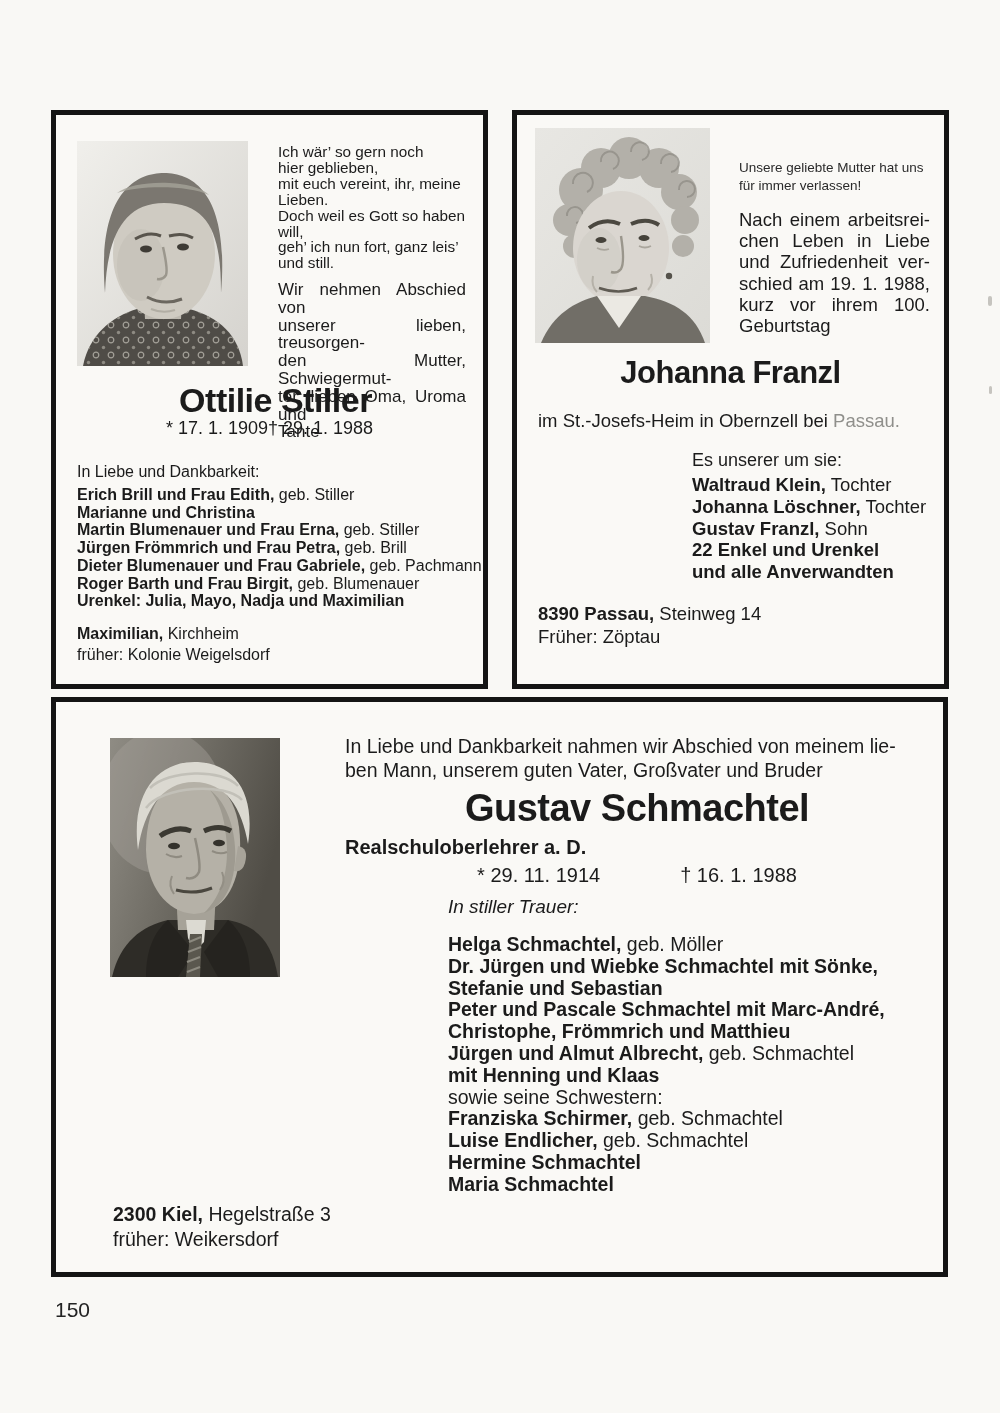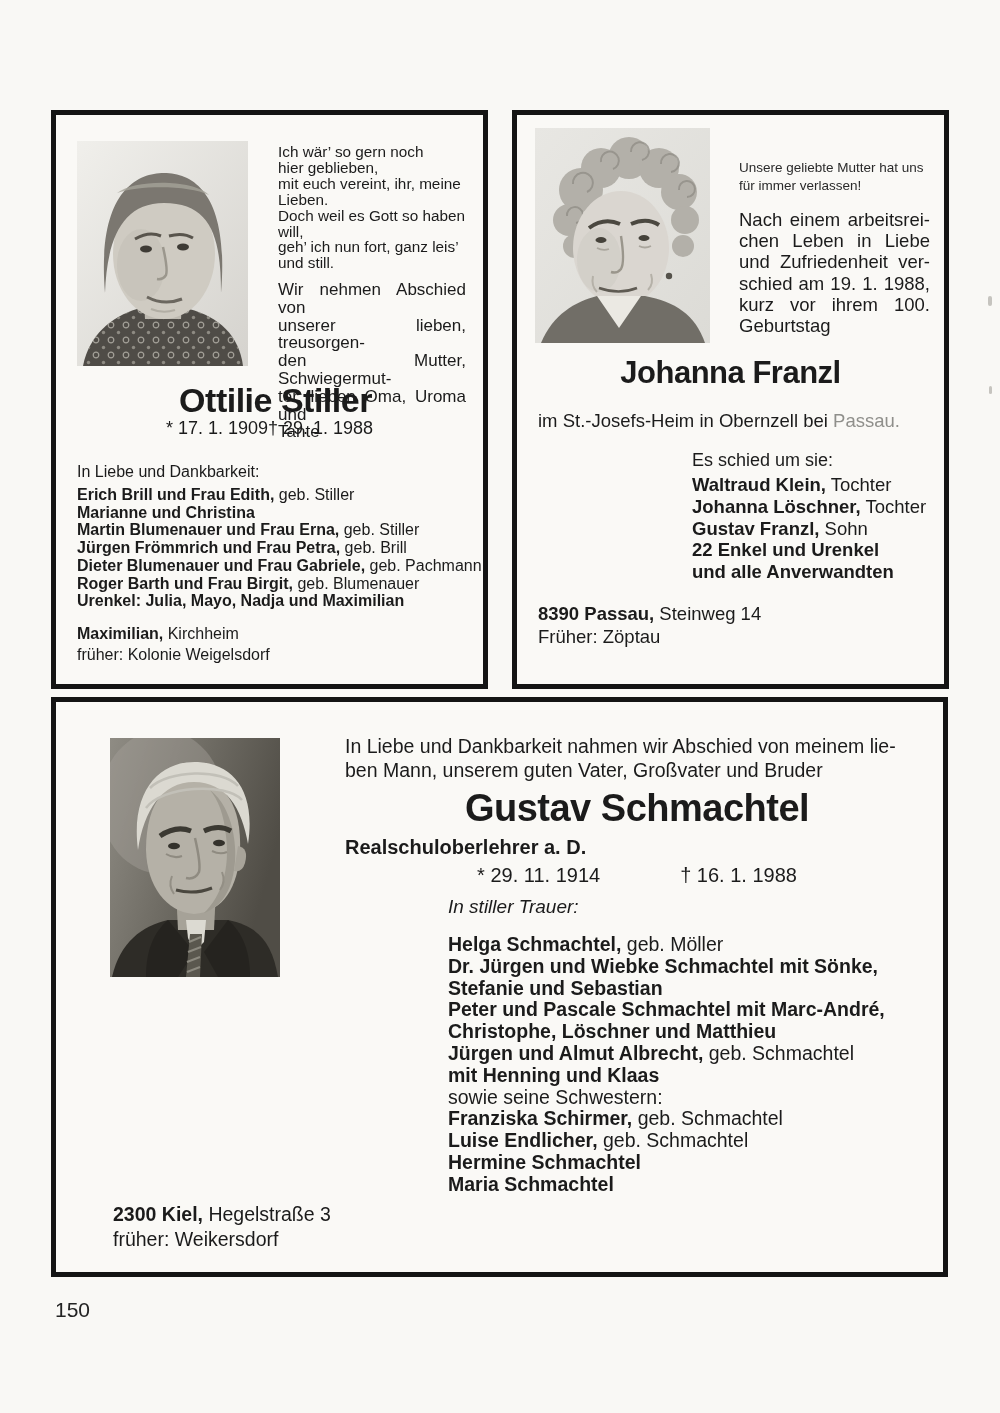--- a/index.html
+++ b/index.html
@@ -193,21 +193,21 @@
         <div class="jl">kurz vor ihrem 100.</div>
         <div>Geburtstag</div>
       </div>
 
     <h2 class="abs name2">Johanna Franzl</h2>
 
     <div class="abs loc2">
       <span>im St.-Josefs-Heim in Obernzell bei </span><span class="faded">Passau.</span>
     </div>
 
-    <div class="abs mhead2">Es schied um sie:</div>
+    <div class="abs mhead2">Es unserer um sie:</div>
     <div class="abs mlist2">
         <div class="mline"><span class="b">Waltraud Klein,</span><span> Tochter</span></div>
         <div class="mline"><span class="b">Johanna Löschner,</span><span> Tochter</span></div>
         <div class="mline"><span class="b">Gustav Franzl,</span><span> Sohn</span></div>
         <div class="mline"><span class="b">22 Enkel und Urenkel</span><span></span></div>
         <div class="mline"><span class="b">und alle Anverwandten</span><span></span></div>
       </div>
 
     <div class="abs addr2">
       <span class="b">8390 Passau,</span><span> Steinweg 14</span>
@@ -262,21 +262,21 @@
       <span>* 29. 11. 1914</span>
       <span>† 16. 1. 1988</span>
     </div>
 
     <div class="abs mhead3">In stiller Trauer:</div>
     <div class="abs mlist3">
         <div class="mline"><span class="b">Helga Schmachtel,</span><span> geb. Möller</span></div>
         <div class="mline"><span class="b">Dr. Jürgen und Wiebke Schmachtel mit Sönke,</span><span></span></div>
         <div class="mline"><span class="b">Stefanie und Sebastian</span><span></span></div>
         <div class="mline"><span class="b">Peter und Pascale Schmachtel mit Marc-André,</span><span></span></div>
-        <div class="mline"><span class="b">Christophe, Löschner und Matthieu</span><span></span></div>
+        <div class="mline"><span class="b">Christophe, Frömmrich und Matthieu</span><span></span></div>
         <div class="mline"><span class="b">Jürgen und Almut Albrecht,</span><span> geb. Schmachtel</span></div>
         <div class="mline"><span class="b">mit Henning und Klaas</span><span></span></div>
         <div class="mline"><span class="b"></span><span>sowie seine Schwestern:</span></div>
         <div class="mline"><span class="b">Franziska Schirmer,</span><span> geb. Schmachtel</span></div>
         <div class="mline"><span class="b">Luise Endlicher,</span><span> geb. Schmachtel</span></div>
         <div class="mline"><span class="b">Hermine Schmachtel</span><span></span></div>
         <div class="mline"><span class="b">Maria Schmachtel</span><span></span></div>
       </div>
 
     <div class="abs addr3">

